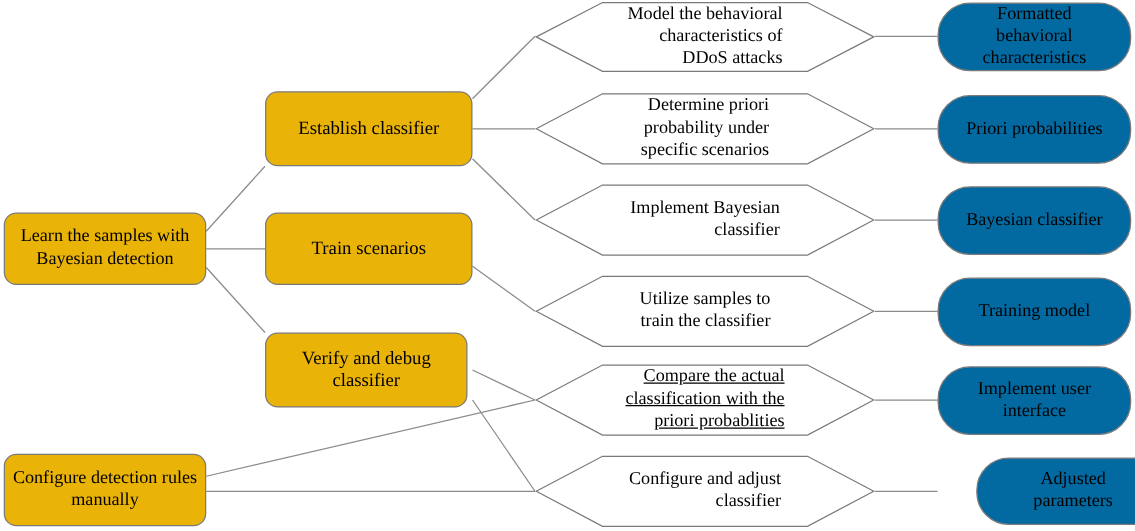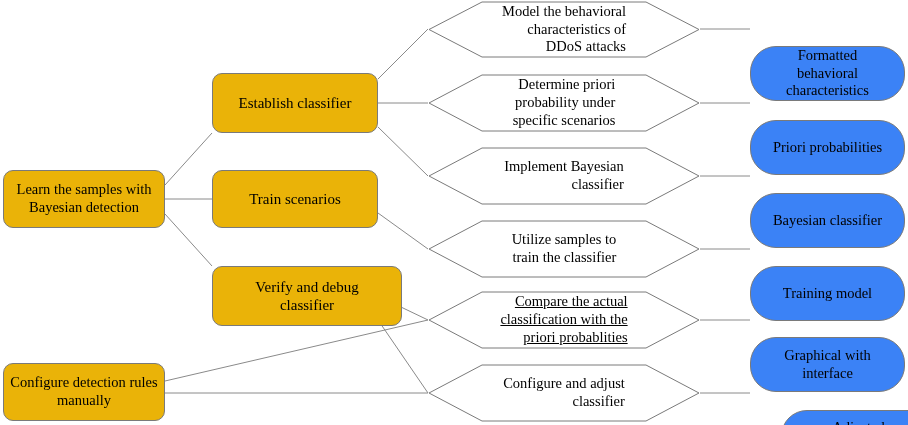--- a/index.html
+++ b/index.html
@@ -38,22 +38,21 @@
     white-space: pre-line;
   }
   .rrect {
     border: 1px solid #7a7a7a;
     border-radius: 10px;
     background: #eab308;
   }
   .pill {
     border: 1px solid #7a7a7a;
     border-radius: 26px;
-    background: #3b82f6;
-    margin-top: 44px;
+    background: #0369a1;
   }
   .hex-wrap {
     position: absolute;
     display: flex;
     align-items: center;
     justify-content: center;
     text-align: right;
     color: #000000;
     line-height: 1.22;
     white-space: pre-line;
@@ -121,21 +120,21 @@
   </div>
 
   <div class="node rrect t15" style="left:212px; top:73px; width:166px; height:60px;">
     <span>Establish classifier</span>
   </div>
 
   <div class="node rrect t15" style="left:212px; top:170px; width:166px; height:58px;">
     <span>Train scenarios</span>
   </div>
 
-  <div class="node rrect t15" style="left:212px; top:266px; width:190px; height:60px;">
+  <div class="node rrect t15" style="left:212px; top:266px; width:162px; height:60px;">
     <span>Verify and debug
 classifier</span>
   </div>
 
   <div class="hex-wrap t14" style="left:428px; top:1px; width:272px; height:57px;">
     <svg width="272" height="57" viewBox="0 0 272 57">
       <polygon points="54,1 218,1 271,28.5 218,56 54,56 1,28.5" fill="#ffffff" stroke="#7a7a7a" stroke-width="1"></polygon>
     </svg>
     <span class="hex-label">Model the behavioral
 characteristics of
@@ -196,21 +195,21 @@
 
   <div class="node pill t14" style="left:750px; top:149px; width:155px; height:55px;">
     <span>Bayesian classifier</span>
   </div>
 
   <div class="node pill t14" style="left:750px; top:222px; width:155px; height:55px;">
     <span>Training model</span>
   </div>
 
   <div class="node pill t14" style="left:750px; top:293px; width:155px; height:55px;">
-    <span>Graphical with
+    <span>Implement user
 interface</span>
   </div>
 
   <div class="node pill t14" style="left:781px; top:366px; width:155px; height:54px;">
     <span>Adjusted
 parameters</span>
   </div>
 
 </div>
 

